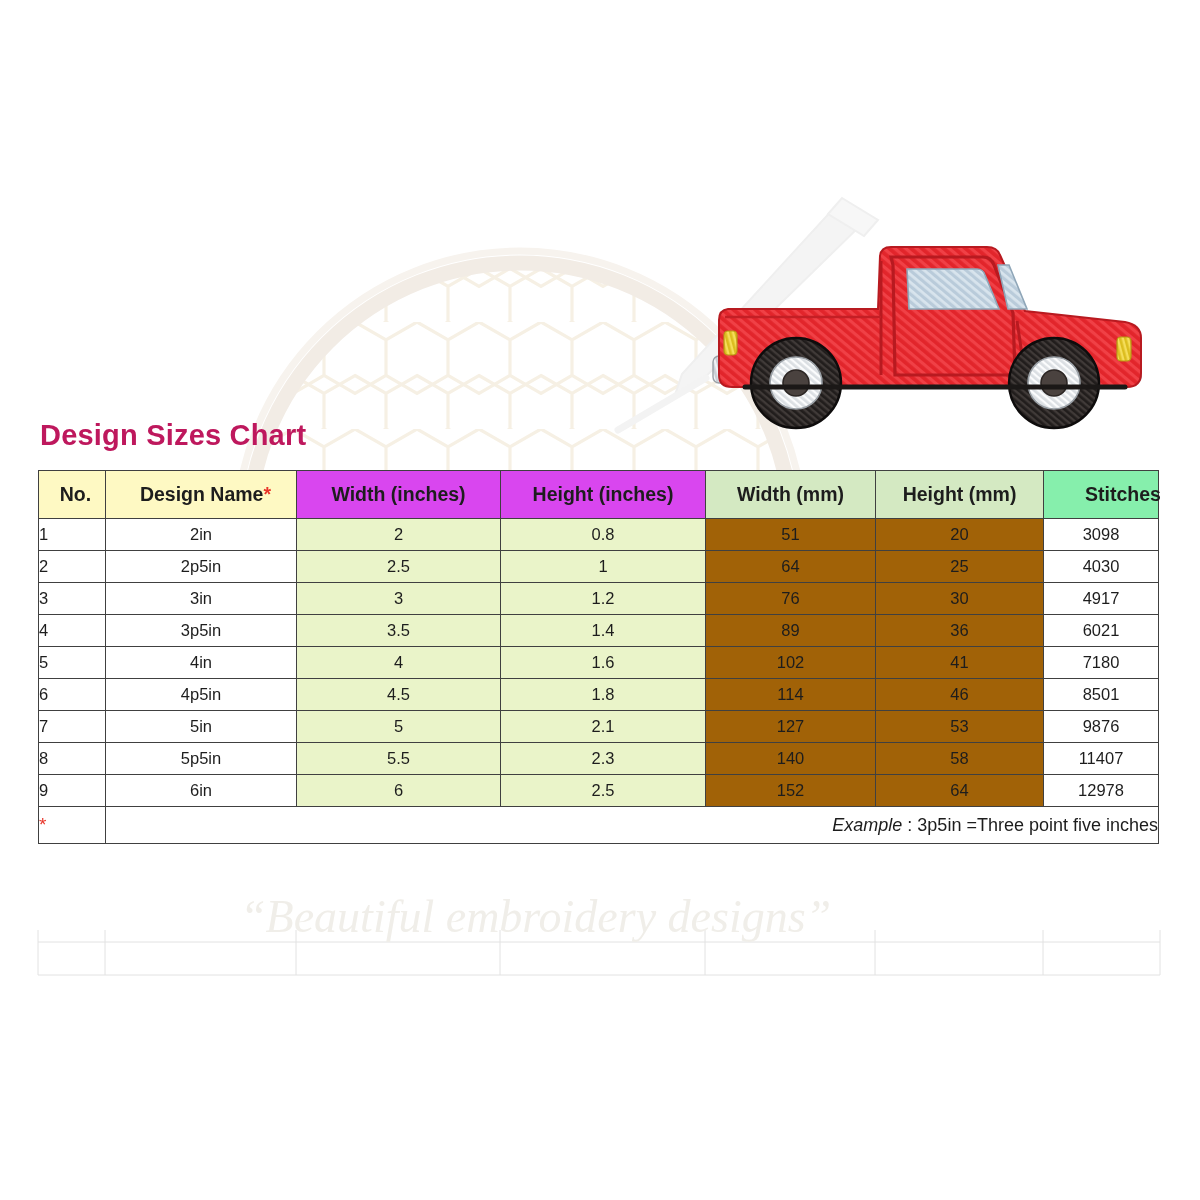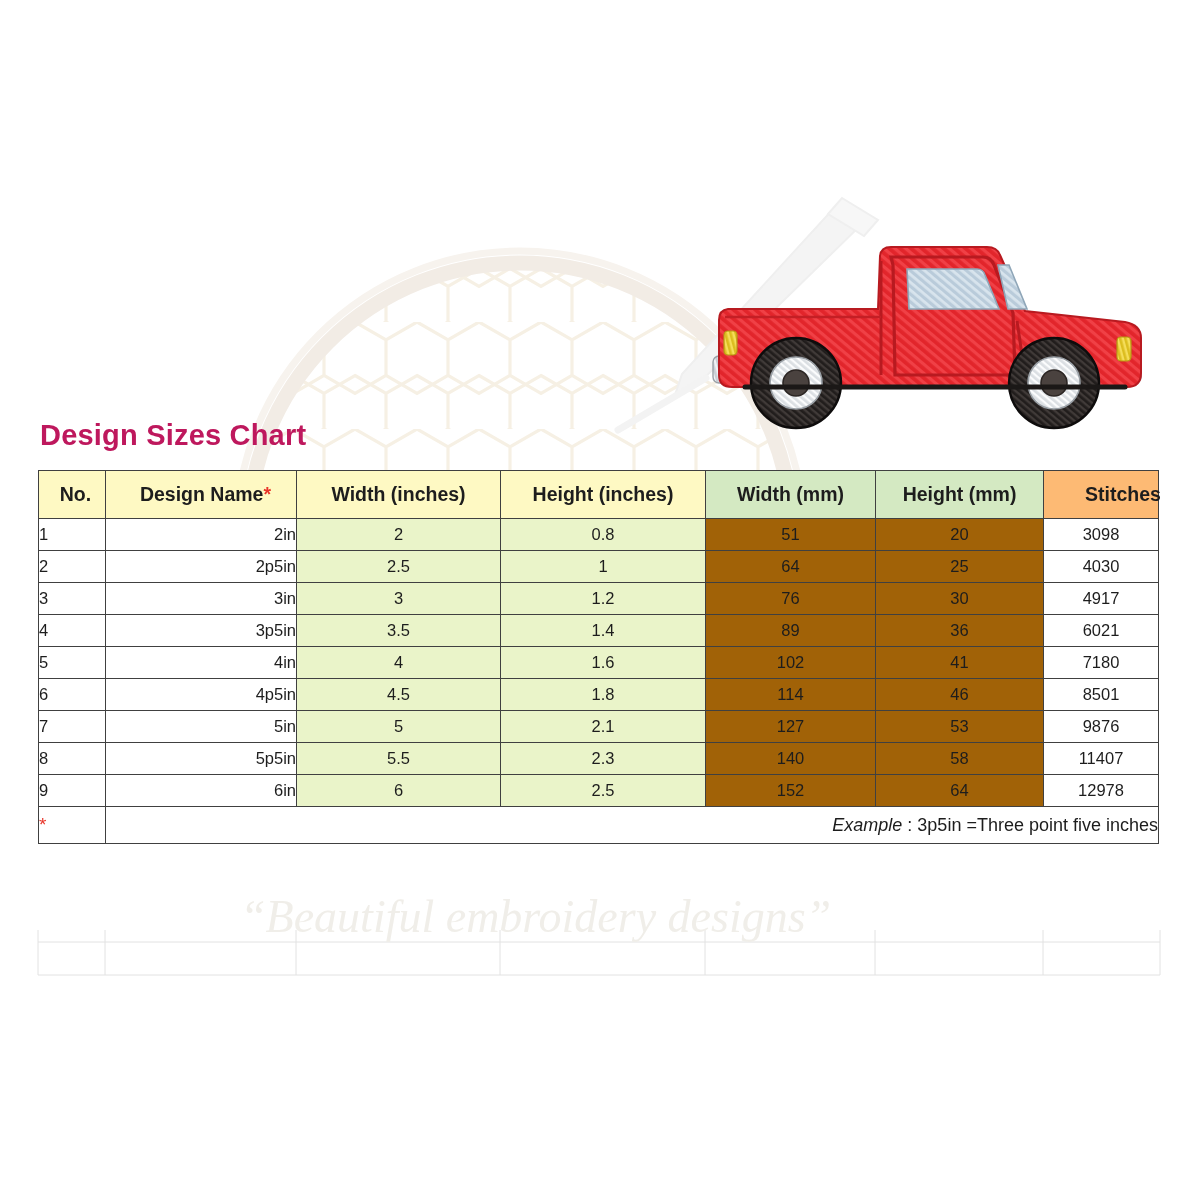--- a/index.html
+++ b/index.html
@@ -131,27 +131,27 @@
     height: 47px;
     line-height: 47px;
     font-weight: 700;
     font-size: 19.5px;
     text-align: center;
     white-space: nowrap;
   }
   thead th.h-no, thead th.h-name { background: #fef9c3; }
   thead th.h-name { text-align: left; padding-left: 9px; }
   thead th.h-no   { text-align: left; padding-left: 7px; }
-  thead th.h-in   { background: #fef9c3; }
+  thead th.h-in   { background: #d946ef; }
   thead th.h-mm   { background: #d4e9c2; }
-  thead th.h-st   { background: #fdba74; padding-left: 41px; }
+  thead th.h-st   { background: #86efac; padding-left: 41px; }
   .req-star { color: #e8352a; font-weight: 700; }
 
   td.c-no   { background: #ffffff; text-align: left;  padding-left: 7px; }
-  td.c-name { background: #ffffff; text-align: right;  padding-left: 9px; }
+  td.c-name { background: #ffffff; text-align: center;  padding-left: 9px; }
   td.c-in   { background: #eaf4c9; text-align: center; }
   td.c-mm   { background: #a16207; text-align: center; }
   td.c-st   { background: #ffffff; text-align: center; }
 
   
   tr.footnote td { height: 36px; line-height: 36px; background: #ffffff; }
   td.fn-star {
     text-align: left;
     padding-left: 7px;
     color: #e8352a;

